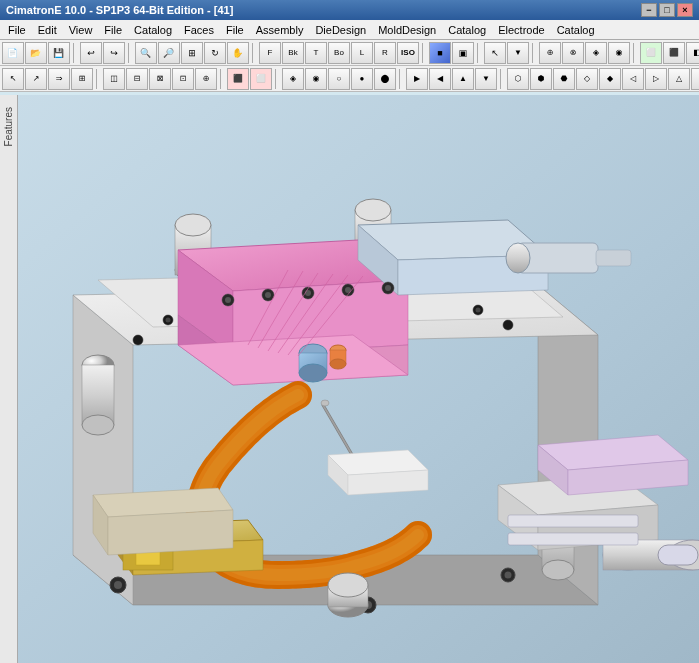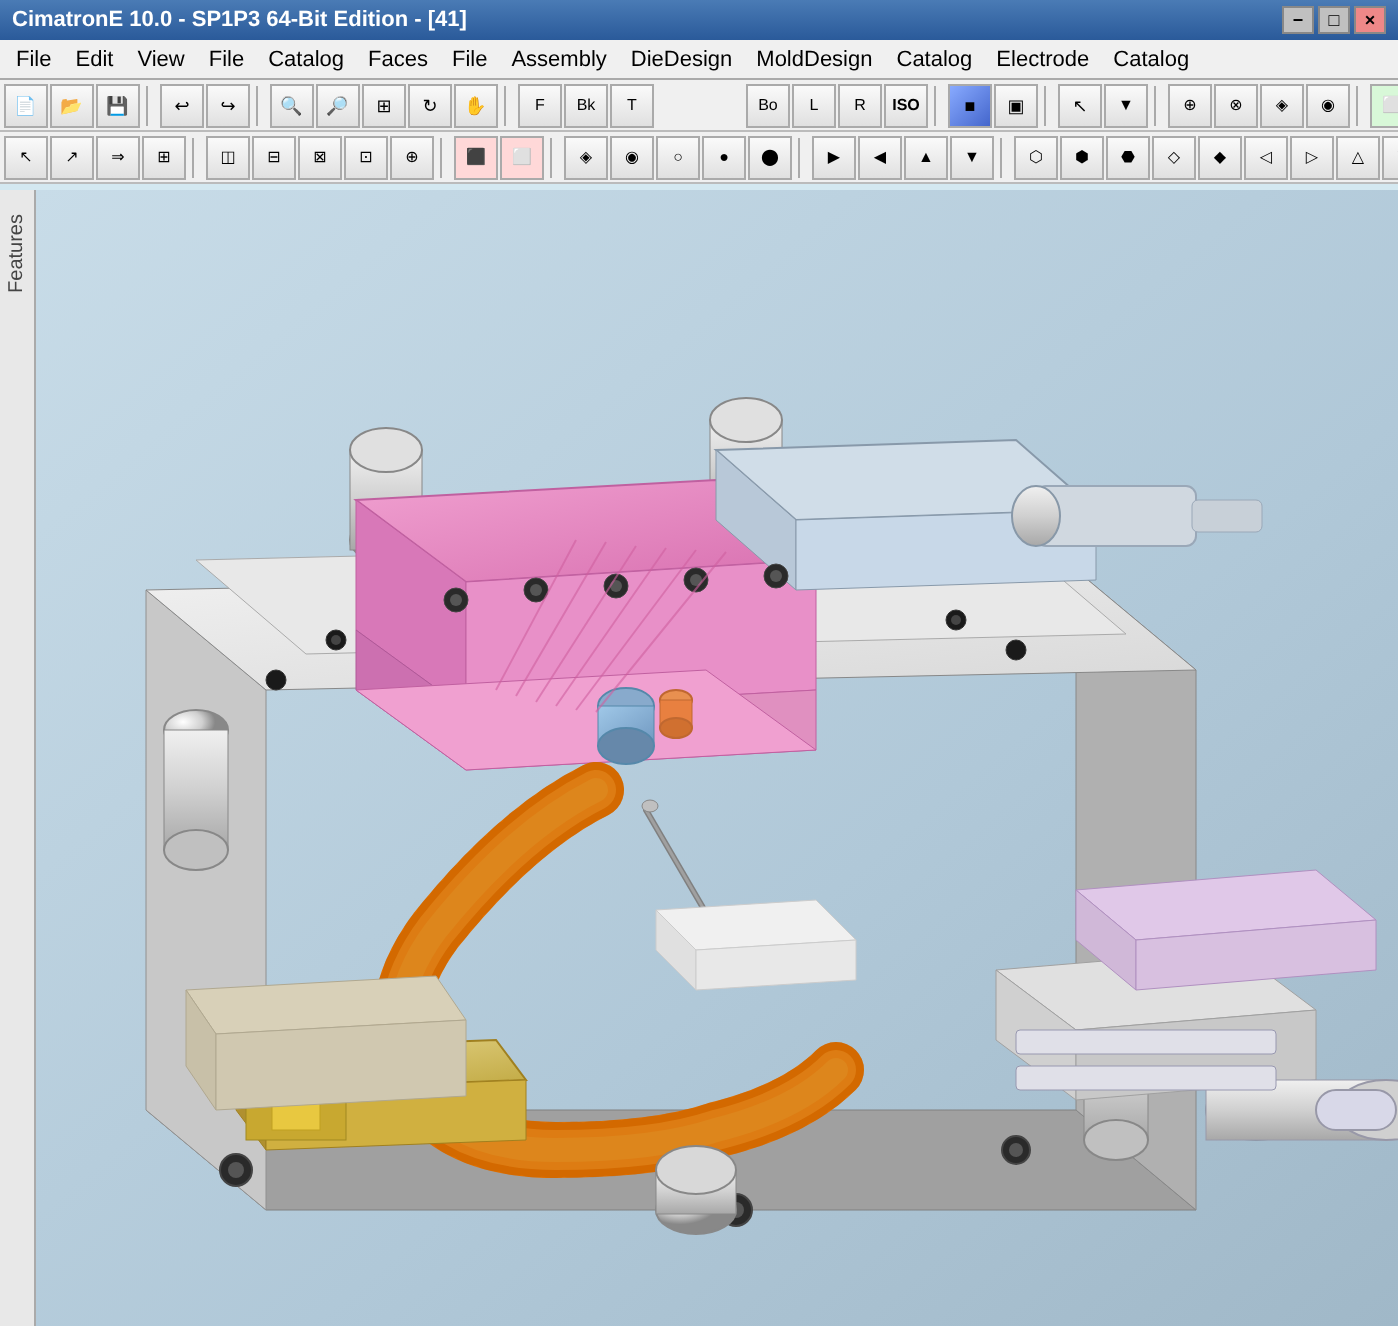--- a/index.html
+++ b/index.html
@@ -181,21 +181,21 @@
   <div class="tb-separator"></div>
   <div class="tb-btn">🔍</div>
   <div class="tb-btn">🔎</div>
   <div class="tb-btn" title="Fit">⊞</div>
   <div class="tb-btn">↻</div>
   <div class="tb-btn">✋</div>
   <div class="tb-separator"></div>
   <div class="tb-btn" style="font-size:8px;">F</div>
   <div class="tb-btn" style="font-size:8px;">Bk</div>
   <div class="tb-btn" style="font-size:8px;">T</div>
-  <div class="tb-btn" style="font-size:8px;margin-left:45px;">Bo</div>
+  <div class="tb-btn" style="font-size:8px;">Bo</div>
   <div class="tb-btn" style="font-size:8px;">L</div>
   <div class="tb-btn" style="font-size:8px;">R</div>
   <div class="tb-btn" style="font-size:8px;font-weight:bold;">ISO</div>
   <div class="tb-separator"></div>
   <div class="tb-btn" style="background:linear-gradient(135deg,#8af,#46c);">■</div>
   <div class="tb-btn">▣</div>
   <div class="tb-separator"></div>
   <div class="tb-btn">↖</div>
   <div class="tb-btn" style="font-size:8px;">▼</div>
   <div class="tb-separator"></div>

